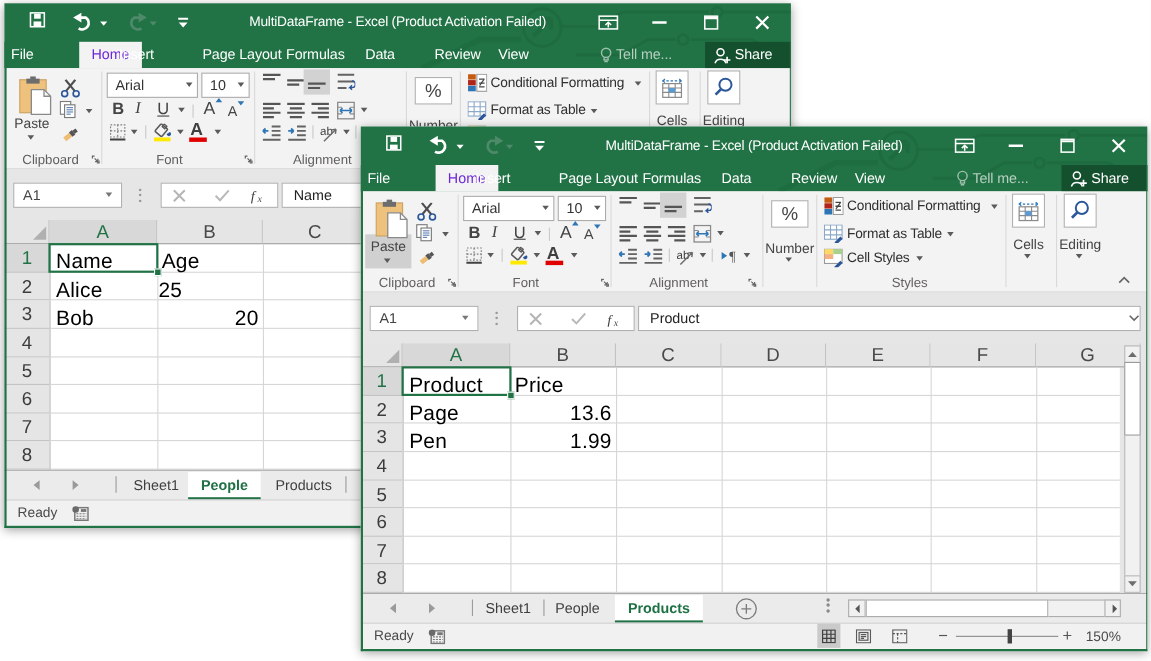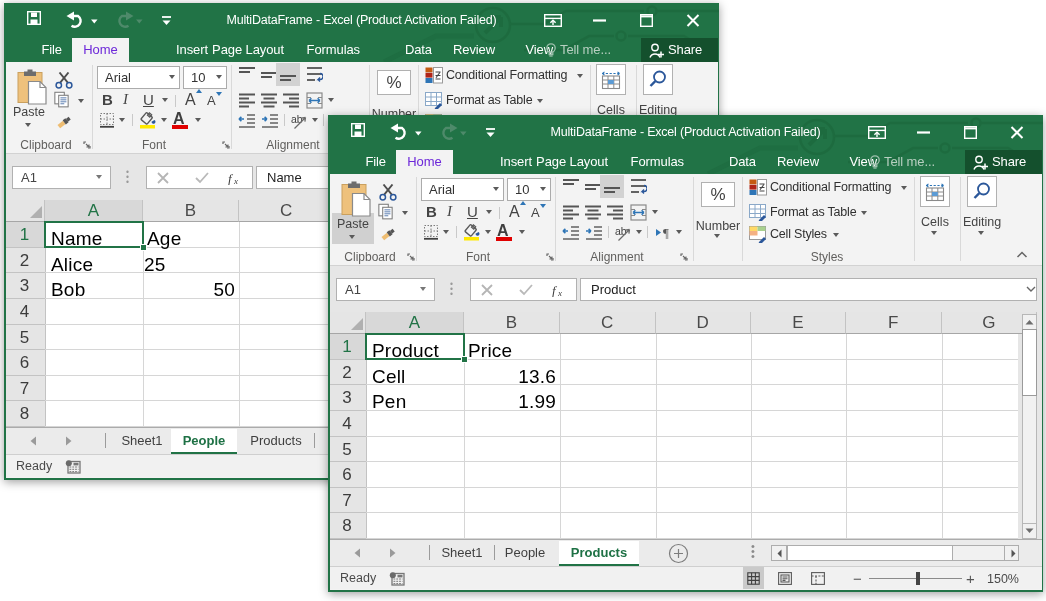--- a/index.html
+++ b/index.html
@@ -3,21 +3,21 @@
 <meta charset="utf-8">
 <style>
 html,body{margin:0;padding:0;}
 body{width:1046px;height:601px;background:#ffffff;font-family:"Liberation Sans",sans-serif;overflow:hidden;position:relative;}
 .win{position:absolute;width:715px;height:477px;background:#f3f3f3;box-shadow:0 2px 9px rgba(0,0,0,.38);}
 .win *{box-sizing:border-box;}
 .ab{position:absolute;}
 .gbase{position:absolute;left:0;top:0;width:715px;height:59px;background:#217346;overflow:hidden;}
 .tb{position:absolute;left:0;top:0;width:715px;height:35px;}
 .tr{position:absolute;left:0;top:35px;width:715px;height:24px;}
-.tabtx{position:absolute;top:0;height:24px;line-height:24px;color:#fff;font-size:13px;text-align:right;letter-spacing:-0.1px;}
+.tabtx{position:absolute;top:0;height:24px;line-height:24px;color:#fff;font-size:13px;text-align:left;letter-spacing:-0.1px;}
 .hometab{position:absolute;top:0;height:24px;background:#f3f3f3;color:#6d28d9;font-size:13px;line-height:24px;text-align:center;}
 .rb{position:absolute;left:0;top:59px;width:715px;height:92px;background:#f3f3f3;border-bottom:1px solid #d2d2d2;}
 .gdiv{position:absolute;top:3px;width:1px;height:84px;background:#d9d9d9;}
 .glabel{position:absolute;top:77px;font-size:12px;color:#605f5d;text-align:center;height:13px;line-height:13px;}
 .combo{position:absolute;background:#fff;border:1px solid #ababab;font-size:13px;color:#333;line-height:21px;padding-left:7px;}
 .ca{position:absolute;width:0;height:0;border-left:3.5px solid transparent;border-right:3.5px solid transparent;border-top:4px solid #5a5a5a;}
 .fb{position:absolute;left:0;top:151px;width:715px;height:46px;background:#e6e6e6;}
 .wbx{position:absolute;background:#fff;border:1px solid #b1b1b1;}
 .gr{position:absolute;left:0;top:197px;width:715px;height:227px;background:#e6e6e6;overflow:hidden;}
 .hcell{position:absolute;top:0;height:22px;background:#e5e5e5;border-right:1px solid #c3c3c3;border-bottom:1px solid #a6a6a6;color:#4a4a4a;font-size:17px;text-align:center;line-height:22px;}
@@ -356,21 +356,21 @@
       <div class="ab" style="left:41px;top:123.5px;width:652px;height:1px;background:#d6d6d6;"></div>
       <div class="ab" style="left:41px;top:149.125px;width:652px;height:1px;background:#d6d6d6;"></div>
       <div class="ab" style="left:41px;top:174.75px;width:652px;height:1px;background:#d6d6d6;"></div>
       <div class="ab" style="left:41px;top:200.375px;width:652px;height:1px;background:#d6d6d6;"></div>
       <div class="ab" style="left:41px;top:226px;width:652px;height:1px;background:#d6d6d6;"></div>
       <div class="cellt" style="left:47px;top:28px;">Name</div>
       <div class="cellt" style="left:143px;top:28px;">Age</div>
       <div class="cellt" style="left:47px;top:53.625px;">Alice</div>
       <div class="cellt" style="left:140px;top:53.625px;width:91px;text-align:left;">25</div>
       <div class="cellt" style="left:47px;top:79.25px;text-align:right;">Bob</div>
-      <div class="cellt" style="left:140px;top:79.25px;width:91px;text-align:right;">50</div>
+      <div class="cellt" style="left:140px;top:79.25px;width:91px;text-align:right;">20</div>
       <div class="ab" style="left:40px;top:21px;width:100px;height:27px;border:2px solid #217346;background:transparent;"></div>
       <div class="ab" style="left:136px;top:44px;width:7px;height:7px;background:#217346;border:1px solid #fff;"></div>
       <div class="ab" style="left:694px;top:2px;width:15px;height:225px;background:#f1f1f1;border:1px solid #b7b7b7;"></div>
       <div class="ab" style="left:694px;top:2px;width:15px;height:16px;background:#f1f1f1;border:1px solid #b7b7b7;"></div>
       <svg class="ab" style="left:697px;top:7px;" width="9" height="7" viewBox="0 0 9 7">
         <path d="M0.5 5.5 L4.5 1 L8.5 5.5 Z" fill="#6d6d6d"></path>
       </svg>
       <div class="ab" style="left:694px;top:211px;width:15px;height:16px;background:#f1f1f1;border:1px solid #b7b7b7;"></div>
       <svg class="ab" style="left:697px;top:215px;" width="9" height="7" viewBox="0 0 9 7">
         <path d="M0.5 1.5 L4.5 6 L8.5 1.5 Z" fill="#6d6d6d"></path>
@@ -727,21 +727,21 @@
       <div class="ab" style="left:38px;top:46.625px;width:652px;height:1px;background:#d6d6d6;"></div>
       <div class="ab" style="left:38px;top:72.25px;width:652px;height:1px;background:#d6d6d6;"></div>
       <div class="ab" style="left:38px;top:97.875px;width:652px;height:1px;background:#d6d6d6;"></div>
       <div class="ab" style="left:38px;top:123.5px;width:652px;height:1px;background:#d6d6d6;"></div>
       <div class="ab" style="left:38px;top:149.125px;width:652px;height:1px;background:#d6d6d6;"></div>
       <div class="ab" style="left:38px;top:174.75px;width:652px;height:1px;background:#d6d6d6;"></div>
       <div class="ab" style="left:38px;top:200.375px;width:652px;height:1px;background:#d6d6d6;"></div>
       <div class="ab" style="left:38px;top:226px;width:652px;height:1px;background:#d6d6d6;"></div>
       <div class="cellt" style="left:44px;top:28px;">Product</div>
       <div class="cellt" style="left:140px;top:28px;">Price</div>
-      <div class="cellt" style="left:44px;top:53.625px;">Cell</div>
+      <div class="cellt" style="left:44px;top:53.625px;">Page</div>
       <div class="cellt" style="left:137px;top:53.625px;width:91px;text-align:right;">13.6</div>
       <div class="cellt" style="left:44px;top:79.25px;">Pen</div>
       <div class="cellt" style="left:137px;top:79.25px;width:91px;text-align:right;">1.99</div>
       <div class="ab" style="left:37px;top:21px;width:100px;height:27px;border:2px solid #217346;background:transparent;"></div>
       <div class="ab" style="left:133px;top:44px;width:7px;height:7px;background:#217346;border:1px solid #fff;"></div>
       <div class="ab" style="left:694px;top:2px;width:15px;height:225px;background:#f1f1f1;border:1px solid #b7b7b7;"></div>
       <div class="ab" style="left:694px;top:2px;width:15px;height:16px;background:#f1f1f1;border:1px solid #b7b7b7;"></div>
       <svg class="ab" style="left:697px;top:7px;" width="9" height="7" viewBox="0 0 9 7">
         <path d="M0.5 5.5 L4.5 1 L8.5 5.5 Z" fill="#6d6d6d"></path>
       </svg>

